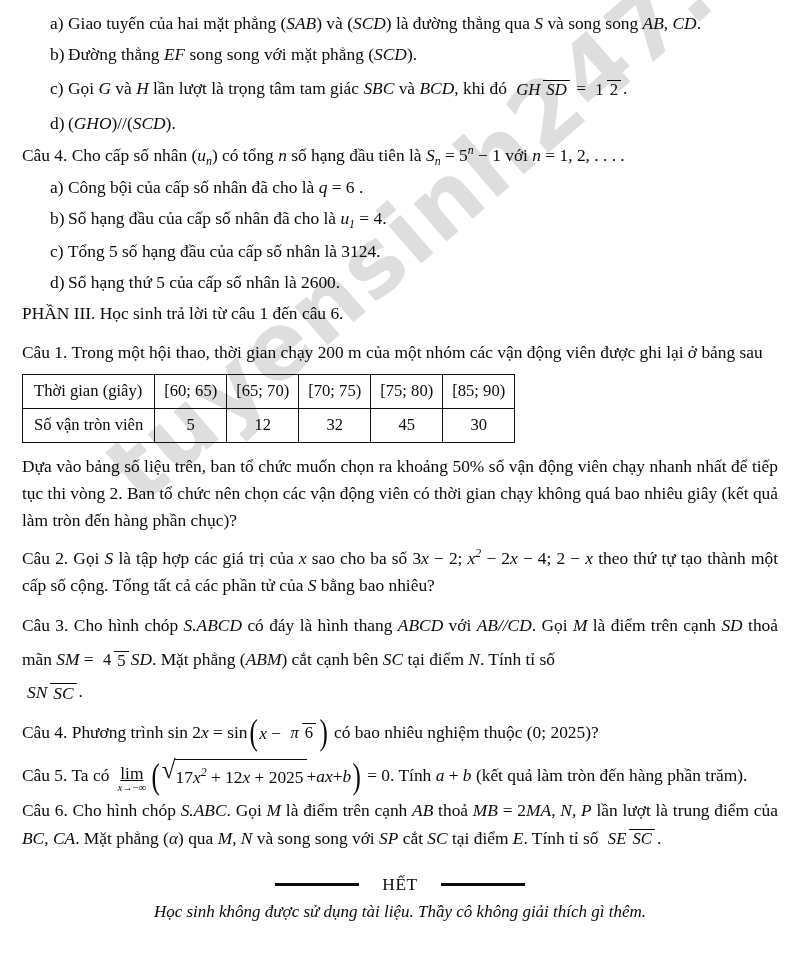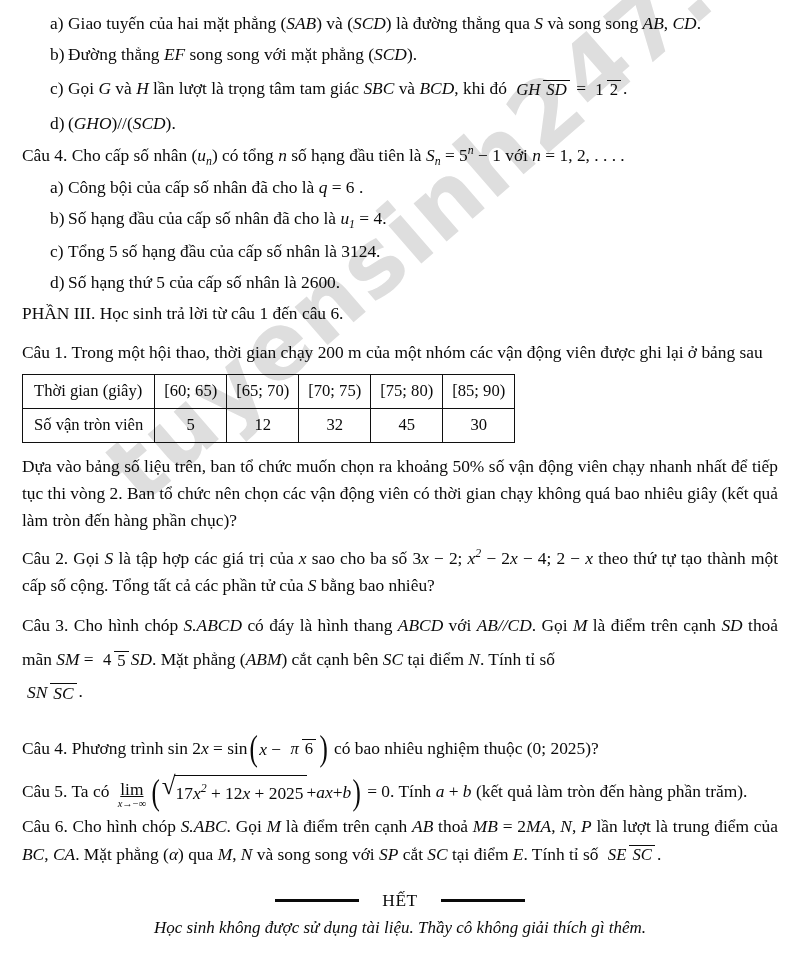--- a/index.html
+++ b/index.html
@@ -283,21 +283,21 @@
   </div>
 
   <p class="line" style="margin-bottom:10px;">Dựa vào bảng số liệu trên, ban tổ chức muốn chọn ra khoảng 50% số vận động viên chạy nhanh nhất để tiếp tục thi vòng 2. Ban tổ chức nên chọn các vận động viên có thời gian chạy không quá bao nhiêu giây (kết quả làm tròn đến hàng phần chục)?</p>
 
   <p class="line" style="margin-bottom:10px;"><span class="lead">Câu 2.</span><span> Gọi </span><span class="mi">S</span><span> là tập hợp các giá trị của </span><span class="mi">x</span><span> sao cho ba số 3</span><span class="mi">x</span><span> − 2; </span><span class="mi"><span>x</span><sup>2</sup></span><span> − 2</span><span class="mi">x</span><span> − 4; 2 − </span><span class="mi">x</span><span> theo thứ tự tạo thành một cấp số cộng. Tổng tất cả các phần tử của </span><span class="mi">S</span><span> bằng bao nhiêu?</span></p>
 
   <p class="line" style="line-height:1.95;margin-bottom:4px;"><span class="lead">Câu 3.</span><span> Cho hình chóp </span><span class="mi">S.ABCD</span><span> có đáy là hình thang </span><span class="mi">ABCD</span><span> với </span><span class="mi">AB//CD</span><span>. Gọi </span><span class="mi">M</span><span> là điểm trên cạnh </span><span class="mi">SD</span><span> thoả mãn </span><span class="mi">SM</span><span> = </span><span class="frac">
         <span class="num">4</span>
         <span class="den">5</span>
       </span><span class="mi">SD</span><span>. Mặt phẳng (</span><span class="mi">ABM</span><span>) cắt cạnh bên </span><span class="mi">SC</span><span> tại điểm </span><span class="mi">N</span><span>. Tính tỉ số </span></p>
-  <p class="line" style="line-height:1.15;margin-bottom:28px;"><span class="frac mi" style="font-size:1.0em;">
+  <p class="line" style="line-height:1.15;margin-bottom:12px;"><span class="frac mi" style="font-size:1.0em;">
         <span class="num">SN</span>
         <span class="den">SC</span>
       </span><span>.</span></p>
 
   <p class="line" style="line-height:2.05;margin-bottom:8px;"><span class="lead">Câu 4.</span><span> Phương trình sin 2</span><span class="mi">x</span><span> = sin</span><span class="bigparen">
         <span class="pl">(</span>
         <span class="mi">x</span>
         <span>&nbsp;<span>−</span>&nbsp;</span>
         <span class="frac">
           <span class="num mi">π</span>

